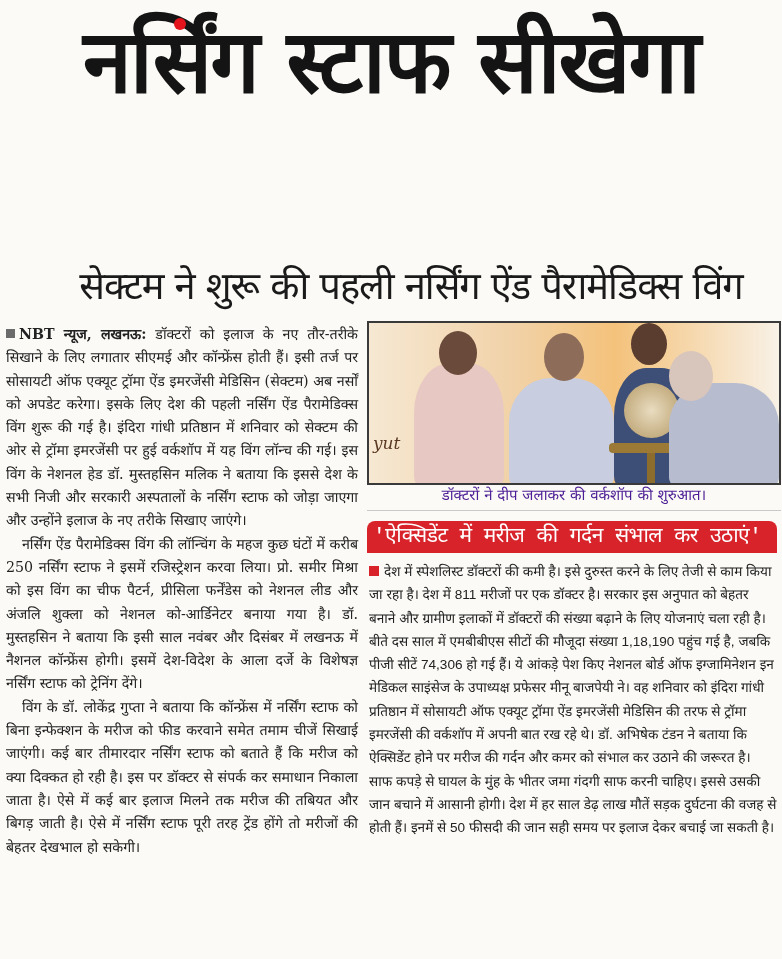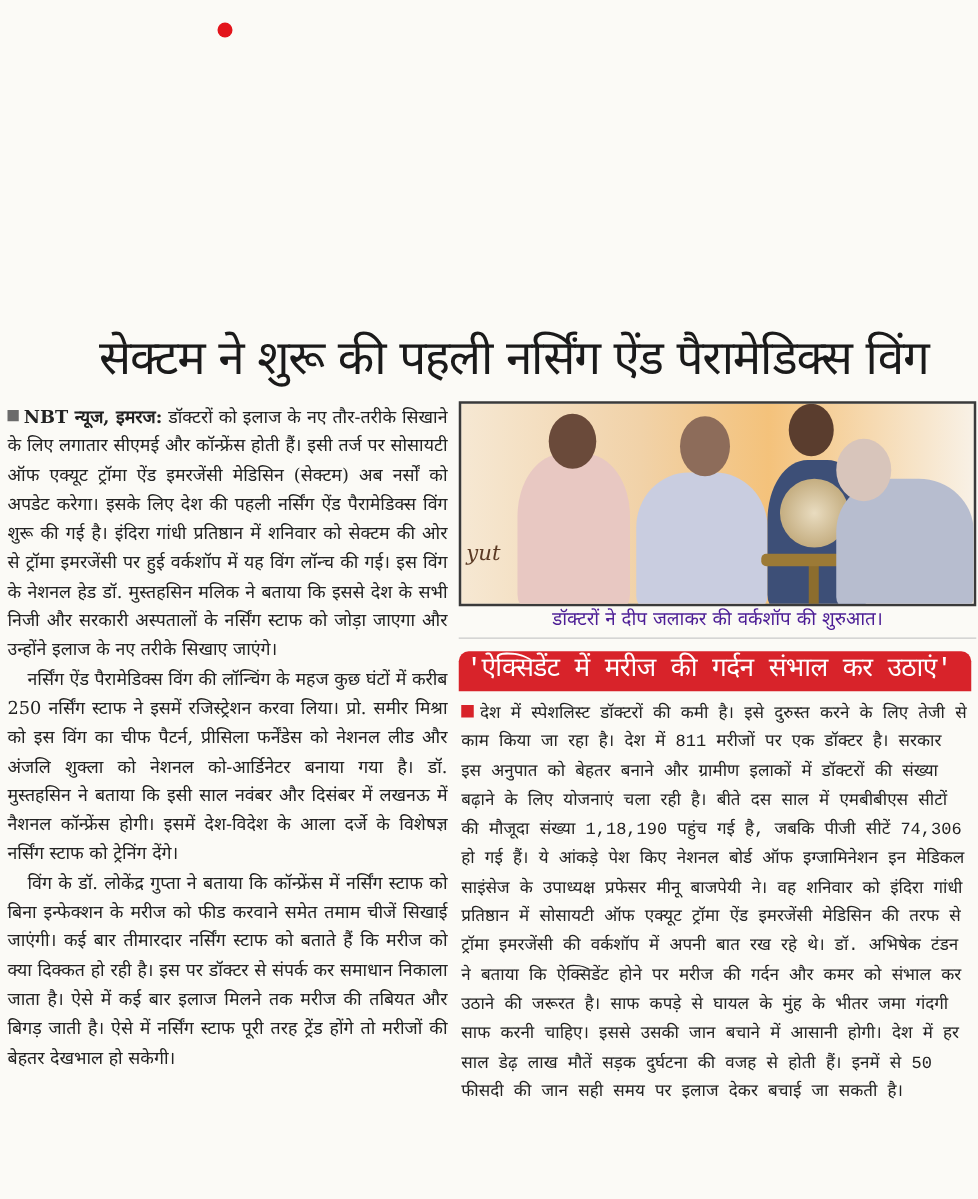--- a/index.html
+++ b/index.html
@@ -81,42 +81,43 @@
     color: #fff;
     font-family: Liberation Mono, monospace;
     font-size: 21px; line-height: 32px;
     padding-left: 6px;
     box-sizing: border-box;
     white-space: nowrap;
     letter-spacing: -0.5px;
   }
   .box-body {
     position: absolute; left: 369px; top: 560px; width: 408px;
-    font-family: Liberation Mono, monospace;
+    font-family: Liberation Sans, sans-serif;
     font-size: 13.6px; line-height: 23.3px;
     color: #222;
   }
   .box-body p { margin: 0; }
   .red-sq {
     display: inline-block; width: 10px; height: 10px;
     background: #d8232a; margin-right: 5px; vertical-align: 0px;
   }
 </style>
 </head>
 <body>
 
 <div class="headline">
+  <span class="line1">नर्सिंग स्टाफ सीखेगा</span>
 </div>
 <div class="red-dot"></div>
 
 <div class="subhead">सेक्टम ने शुरू की पहली नर्सिंग ऐंड पैरामेडिक्स विंग</div>
 
 <div class="col-left">
   <p>
-    <span class="bullet-sq"></span><span class="dateline">NBT न्यूज, इमरज:</span>
+    <span class="bullet-sq"></span><span class="dateline">NBT न्यूज, लखनऊ:</span>
     <span>डॉक्टरों को इलाज के नए तौर-तरीके सिखाने के लिए लगातार सीएमई और कॉन्फ्रेंस होती हैं। इसी तर्ज पर सोसायटी ऑफ एक्यूट ट्रॉमा ऐंड इमरजेंसी मेडिसिन (सेक्टम) अब नर्सों को अपडेट करेगा। इसके लिए देश की पहली नर्सिंग ऐंड पैरामेडिक्स विंग शुरू की गई है। इंदिरा गांधी प्रतिष्ठान में शनिवार को सेक्टम की ओर से ट्रॉमा इमरजेंसी पर हुई वर्कशॉप में यह विंग लॉन्च की गई। इस विंग के नेशनल हेड डॉ. मुस्तहसिन मलिक ने बताया कि इससे देश के सभी निजी और सरकारी अस्पतालों के नर्सिंग स्टाफ को जोड़ा जाएगा और उन्होंने इलाज के नए तरीके सिखाए जाएंगे।</span>
   </p>
   <p class="indent">नर्सिंग ऐंड पैरामेडिक्स विंग की लॉन्चिंग के महज कुछ घंटों में करीब 250 नर्सिंग स्टाफ ने इसमें रजिस्ट्रेशन करवा लिया। प्रो. समीर मिश्रा को इस विंग का चीफ पैटर्न, प्रीसिला फर्नेंडेस को नेशनल लीड और अंजलि शुक्ला को नेशनल को-आर्डिनेटर बनाया गया है। डॉ. मुस्तहसिन ने बताया कि इसी साल नवंबर और दिसंबर में लखनऊ में नैशनल कॉन्फ्रेंस होगी। इसमें देश-विदेश के आला दर्जे के विशेषज्ञ नर्सिंग स्टाफ को ट्रेनिंग देंगे।</p>
   <p class="indent">विंग के डॉ. लोकेंद्र गुप्ता ने बताया कि कॉन्फ्रेंस में नर्सिंग स्टाफ को बिना इन्फेक्शन के मरीज को फीड करवाने समेत तमाम चीजें सिखाई जाएंगी। कई बार तीमारदार नर्सिंग स्टाफ को बताते हैं कि मरीज को क्या दिक्कत हो रही है। इस पर डॉक्टर से संपर्क कर समाधान निकाला जाता है। ऐसे में कई बार इलाज मिलने तक मरीज की तबियत और बिगड़ जाती है। ऐसे में नर्सिंग स्टाफ पूरी तरह ट्रेंड होंगे तो मरीजों की बेहतर देखभाल हो सकेगी।</p>
 </div>
 
 <div class="photo">
   <div class="person p1"></div>
   <div class="p1h"></div>
   <div class="person p2"></div>

